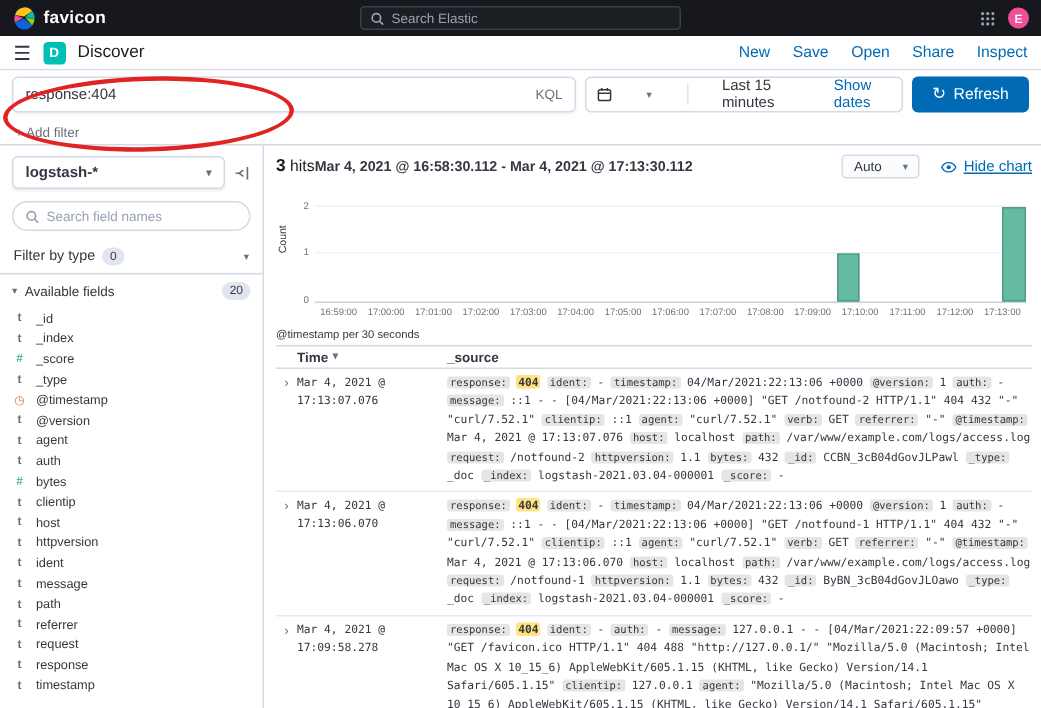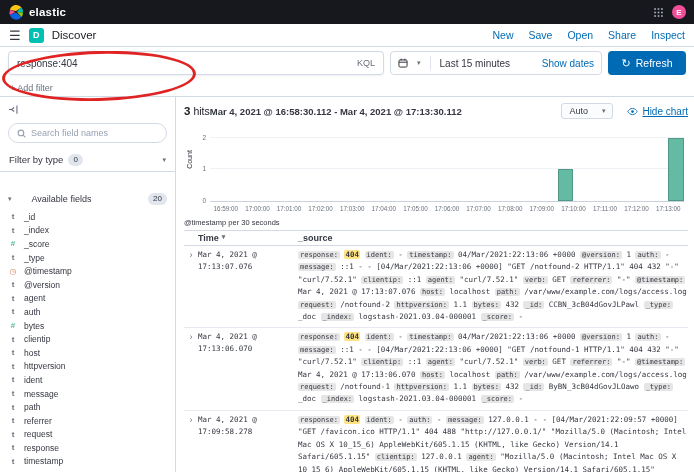--- a/index.html
+++ b/index.html
@@ -23,21 +23,21 @@
   .app-badge { width:15px; height:15px; border-radius:3px; background:#00bfb3; color:#fff; font-size:9px; font-weight:bold; display:flex; align-items:center; justify-content:center; }
   .nav-title { font-size:11.5px; color:#1a1c21; }
   .nav-actions { margin-left:auto; display:flex; gap:15px; font-size:10.5px; color:#006bb4; }
   .nav-actions span { cursor:pointer; }
 
   
   .querybar { height:32px; display:flex; align-items:center; gap:6px; padding:0 8px; background:#fff; }
   .query-input { flex:1; height:24px; border:1px solid #d3dae6; border-radius:4px; display:flex; align-items:center; padding:0 8px; background:#fff; box-shadow:0 1px 2px rgba(152,162,179,.15); }
   .query-input input { border:none; outline:none; font-size:10px; color:#343741; width:100%; font-family:inherit; }
   .kql { font-size:9px; color:#69707d; margin-left:6px; }
-  .datepicker { width:212px; height:24px; border:1px solid #d3dae6; border-radius:4px; display:flex; align-items:center; gap:9px; padding:0 7px; background:#fff;justify-content:center; }
+  .datepicker { width:212px; height:24px; border:1px solid #d3dae6; border-radius:4px; display:flex; align-items:center; gap:23px; padding:0 7px; background:#fff;justify-content:center; }
   .dp-caret { font-size:7px; color:#69707d; }
   .dp-sep { width:1px; height:14px; background:#e0e5ee; }
   .dp-range { font-size:10px; color:#343741; }
   .showdates { margin-left:auto; font-size:10px; color:#006bb4; cursor:pointer; }
   .refresh-btn { height:24px; min-width:78px; background:#006bb4; border:none; border-radius:4px; color:#fff;
     display:flex; align-items:center; justify-content:center; gap:5px; font-size:10.5px; font-family:inherit; cursor:pointer; }
   .refresh-icon { font-size:11px; line-height:1; }
 
   
   .filterbar { height:18px; display:flex; align-items:center; padding:0 10px; border-bottom:1px solid #d3dae6; background:#fff; }
@@ -50,21 +50,21 @@
   .index-btn { flex:1; border:1px solid #d3dae6; border-radius:4px; height:22px; display:flex; align-items:center; justify-content:space-between;
     padding:0 8px; font-size:10px; font-weight:bold; color:#343741; box-shadow:0 1px 2px rgba(152,162,179,.2); cursor:pointer; background:#fff; }
   .carat { font-size:7px; color:#69707d; }
   .collapse { color:#69707d; cursor:pointer; display:flex; }
   .field-search { margin-top:8px; border:1px solid #d3dae6; border-radius:11px; height:20px; display:flex; align-items:center; gap:5px; padding:0 8px; background:#fff; }
   .field-search input { border:none; outline:none; font-size:9px; color:#69707d; width:100%; font-family:inherit; }
   .field-search input::placeholder { color:#98a2b3; }
   .filter-type { height:24px; display:flex; align-items:center; gap:5px; font-size:9.5px; color:#343741;
     border-bottom:1px solid #d3dae6; margin:5px -8px 0 -8px; padding:0 9px; cursor:pointer; }
   .badge { background:#e0e5ee; border-radius:8px; padding:0 5px; font-size:8px; color:#343741; line-height:12px; }
-  .avail { display:flex; align-items:center; gap:20px; margin-top:21px; font-size:9px; color:#343741; }
+  .avail { display:flex; align-items:center; gap:5px; margin-top:5px; font-size:9px; color:#343741; }
   .avail .badge { margin-left:auto; }
   .field-list { margin-top:5px; }
   .field-row { display:flex; align-items:center; gap:6px; height:13.6px; font-size:8.5px; color:#343741; cursor:pointer; }
   .ficon { width:10px; text-align:center; font-weight:bold; font-size:8px; color:#69707d; flex-shrink:0; }
   .ficon.num { color:#54b399; }
   .ficon.date { color:#d6885c; font-weight:normal; }
   .fname { white-space:nowrap; }
 
   
   .main { flex:1; padding:4px 6px 0 8px; overflow:hidden; position:relative; }
@@ -112,21 +112,30 @@
   <header class="topbar">
     <span class="logo">
       <svg width="16" height="16" viewBox="0 0 32 32">
         <path d="M4 12 A13 13 0 0 1 27 7 L16 14 Z" fill="#fec514"></path>
         <path d="M27 7 A13 13 0 0 1 30 17 L17 15 Z" fill="#00bfb3"></path>
         <path d="M4 12 A13 13 0 0 0 4 22 L15 16 Z" fill="#f04e98"></path>
         <path d="M4 22 A13 13 0 0 0 27 26 L16 17 Z" fill="#0b64dd"></path>
         <path d="M27 26 A13 13 0 0 0 30 17 L18 16 Z" fill="#93c90e"></path>
       </svg>
     </span>
-    <span class="brand">elastic</span>
+    <span class="brand">favicon</span>
+    <div class="topsearch">
+      <span>
+        <svg width="9" height="9" viewBox="0 0 16 16">
+            <circle cx="7" cy="7" r="5" fill="none" stroke="#9aa2b1" stroke-width="2"></circle>
+            <path d="M11 11 L15 15" stroke="#9aa2b1" stroke-width="2"></path>
+          </svg>
+      </span>
+      <input placeholder="Search Elastic" style="">
+    </div>
     <div class="topbar-right">
       <span>
         <svg width="11" height="11" viewBox="0 0 16 16" fill="#9aa2b1">
           <circle cx="3" cy="3" r="1.5"></circle>
             <circle cx="8" cy="3" r="1.5"></circle>
             <circle cx="13" cy="3" r="1.5"></circle>
           <circle cx="3" cy="8" r="1.5"></circle>
             <circle cx="8" cy="8" r="1.5"></circle>
             <circle cx="13" cy="8" r="1.5"></circle>
           <circle cx="3" cy="13" r="1.5"></circle>
@@ -176,20 +185,24 @@
   </div>
 
   <div class="filterbar">
     <span class="addfilter">+ Add filter</span>
   </div>
 
   <div class="content">
 
     <aside class="sidebar">
       <div class="index-row">
+        <div class="index-btn">
+          <span>logstash-*</span>
+          <span class="carat">▾</span>
+        </div>
         <span class="collapse">
           <svg width="11" height="11" viewBox="0 0 16 16" stroke="#69707d" stroke-width="1.6" fill="none">
               <path d="M13 2v12"></path>
               <path d="M9 5 L5 8 L9 11"></path>
               <path d="M5 8 H1.5"></path>
             </svg>
         </span>
       </div>
       <div class="field-search">
         <span>

